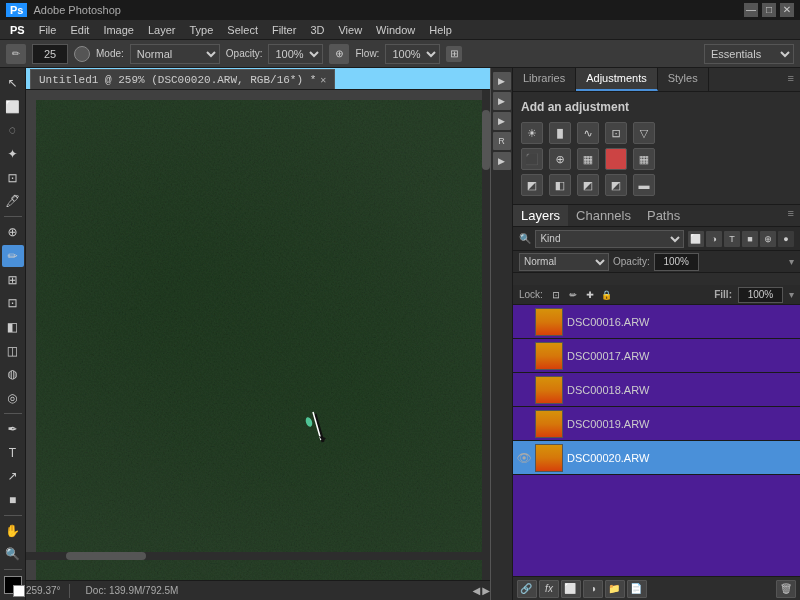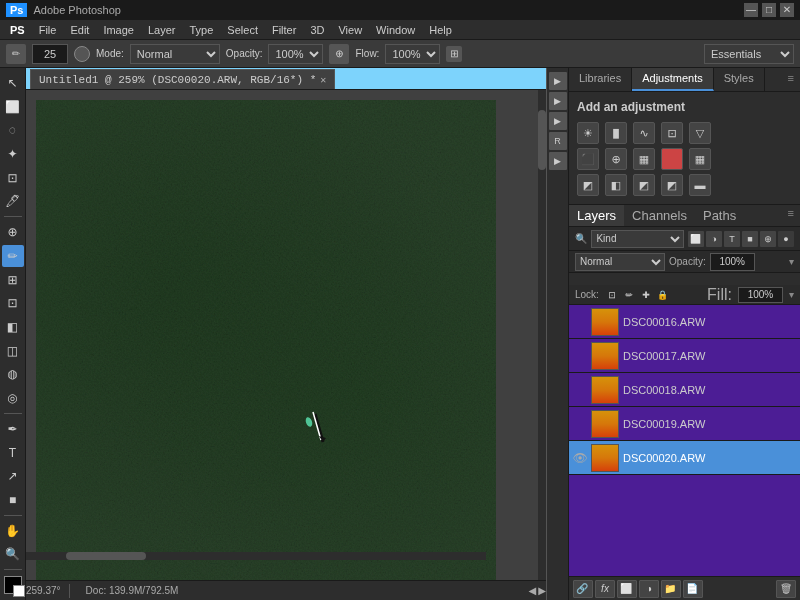--- a/index.html
+++ b/index.html
@@ -184,21 +184,21 @@
       color: #aaa;
       border-top: 1px solid #1a1a1a;
       gap: 8px;
     }
     #statusbar .doc-info { margin-left: 8px; }
     #statusbar .nav-arrows { display: flex; gap: 2px; margin-left: auto; }
     #statusbar .nav-arrows span { cursor: pointer; }
 
     
     #right-panel {
-      width: 232px;
+      width: 288px;
       background: #2d2d2d;
       border-left: 1px solid #1a1a1a;
       display: flex;
       flex-direction: column;
     }
 
     
     #side-strip {
       width: 22px;
       background: #2d2d2d;
@@ -337,21 +337,21 @@
       border-bottom: 1px solid #1a1a1a;
       margin-top: 12px;
     }
     .lock-label { font-size: 10px; color: #aaa; }
     .lock-icons { display: flex; gap: 3px; }
     .lock-icon {
       width: 14px; height: 14px;
       display: flex; align-items: center; justify-content: center;
       font-size: 9px; cursor: pointer; color: #ccc;
     }
-    .fill-label { font-size: 16px; color: #aaa; margin-left: auto; }
+    .fill-label { font-size: 10px; color: #aaa; margin-left: auto; font-weight: bold; }
     .fill-value {
       background: #1a1a1a;
       border: 1px solid #555;
       color: #ccc;
       height: 16px;
       width: 45px;
       font-size: 10px;
       text-align: center;
     }
 

